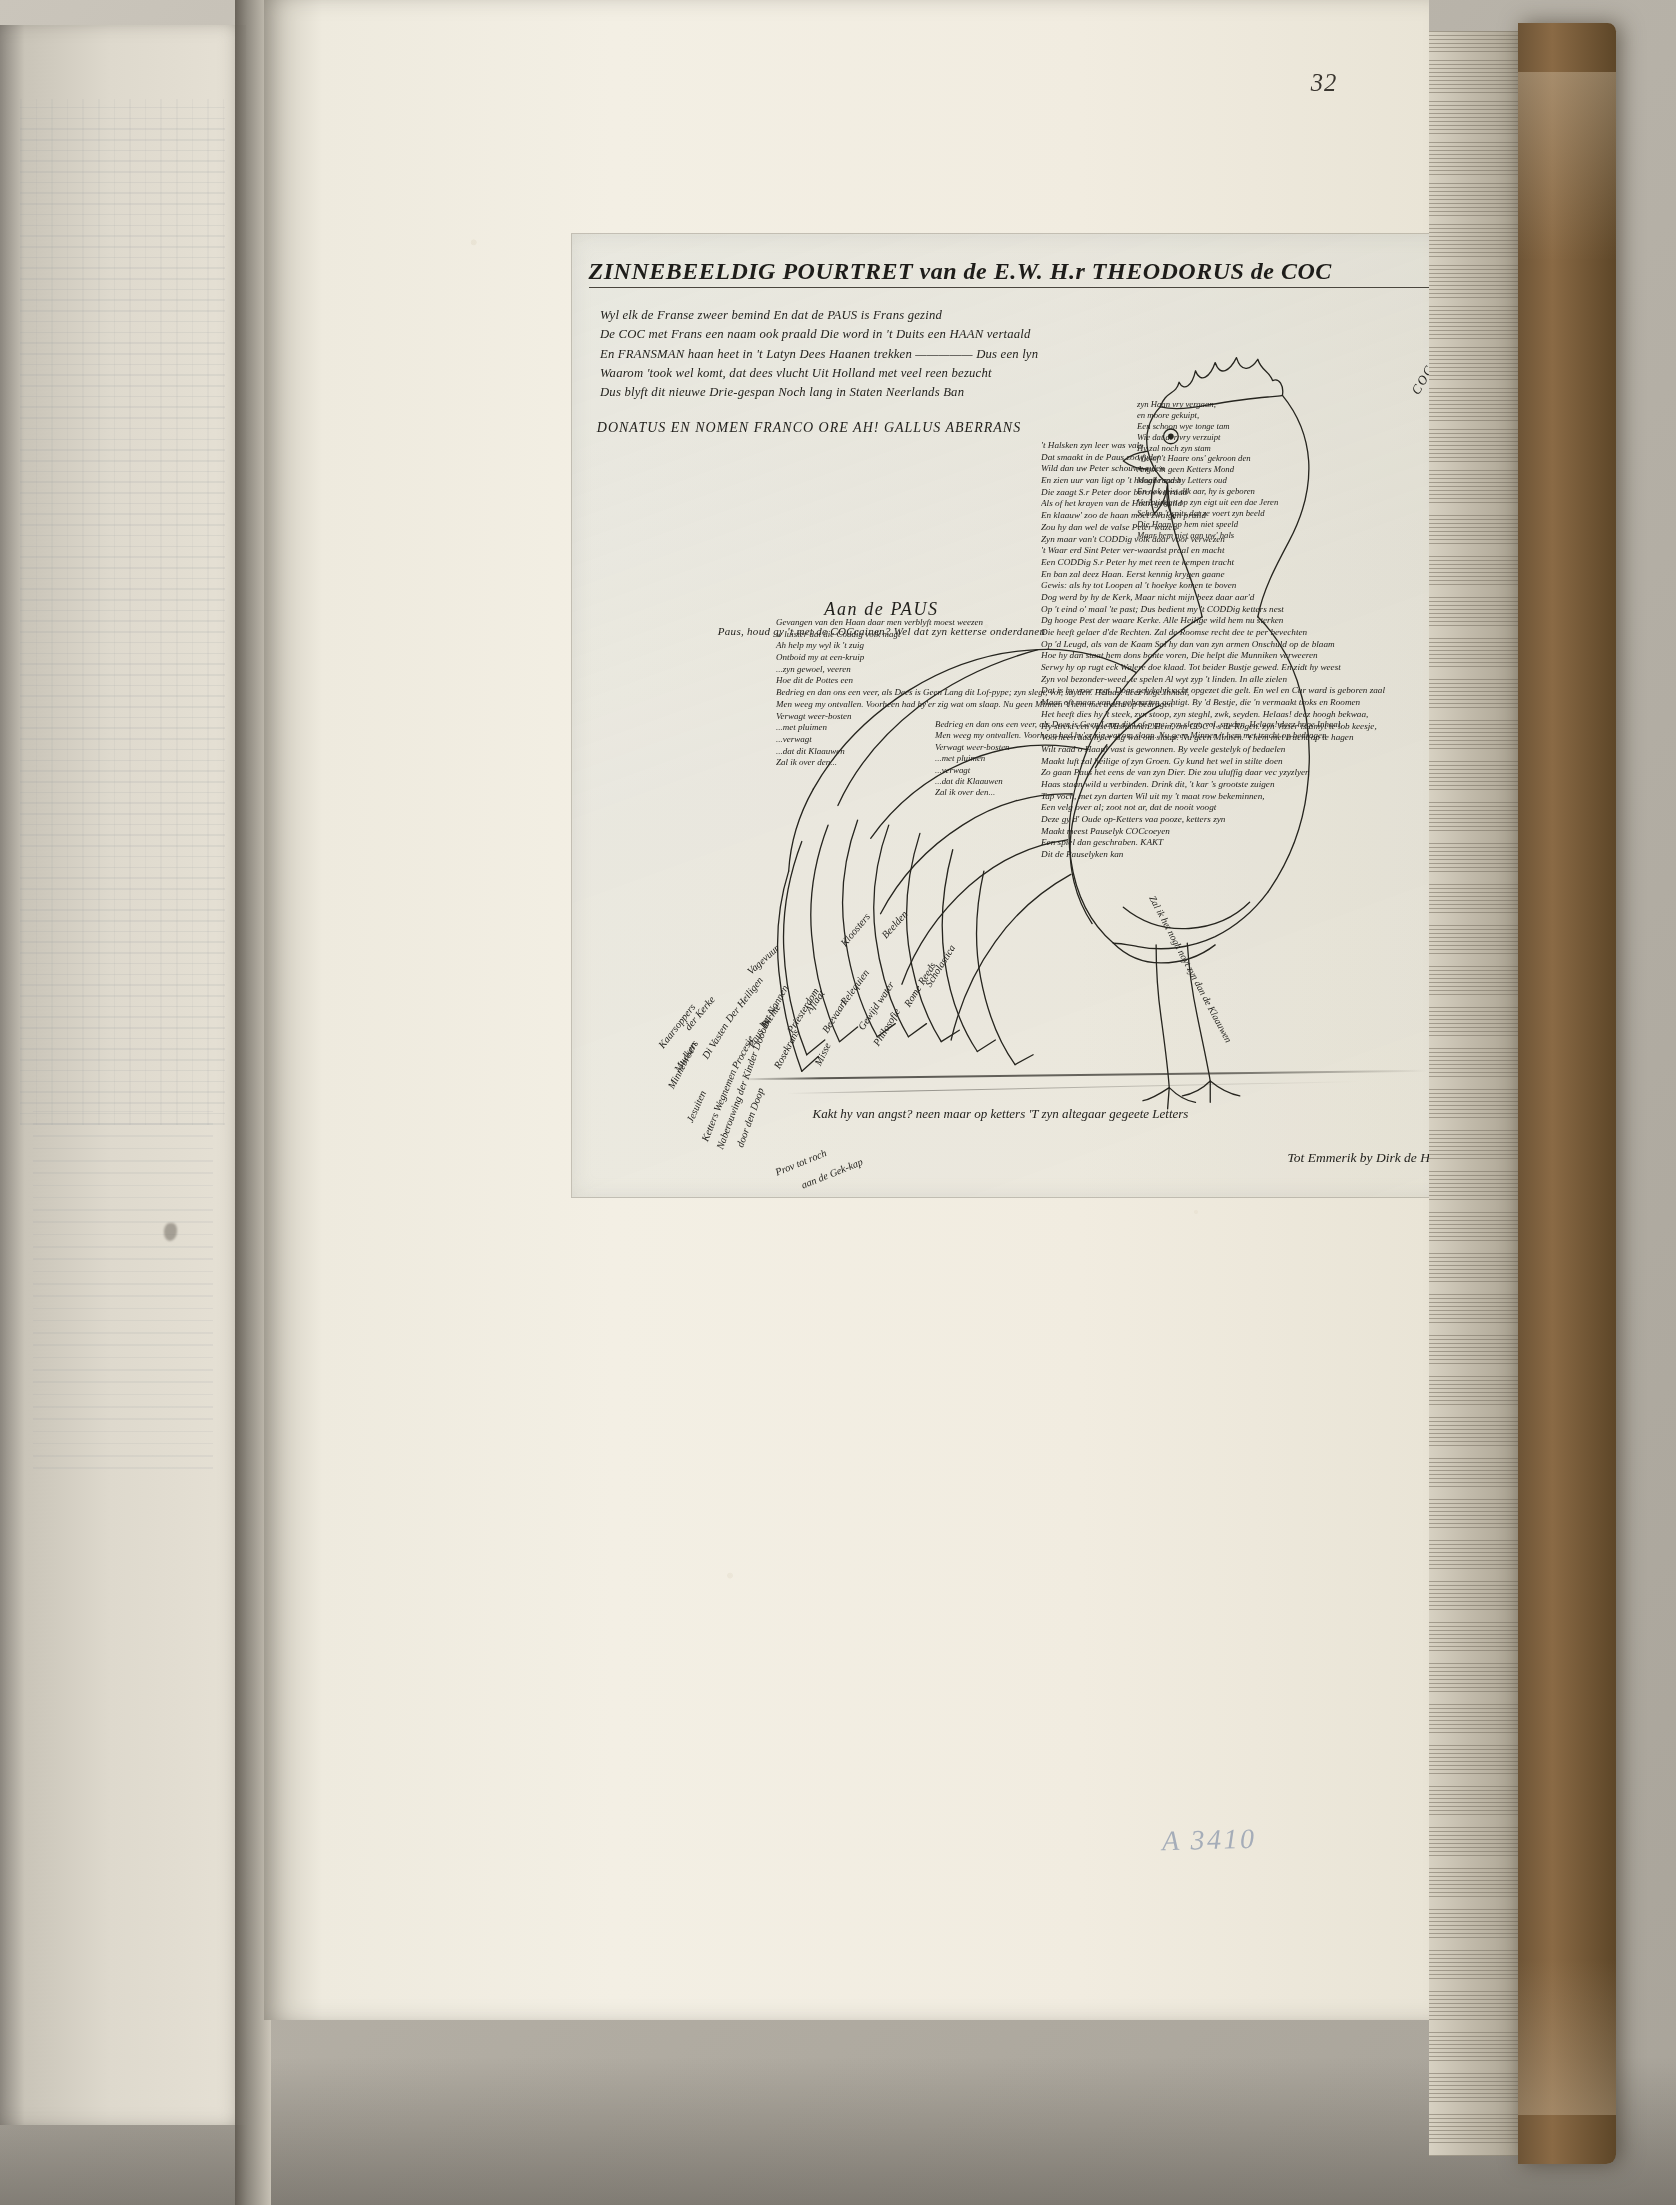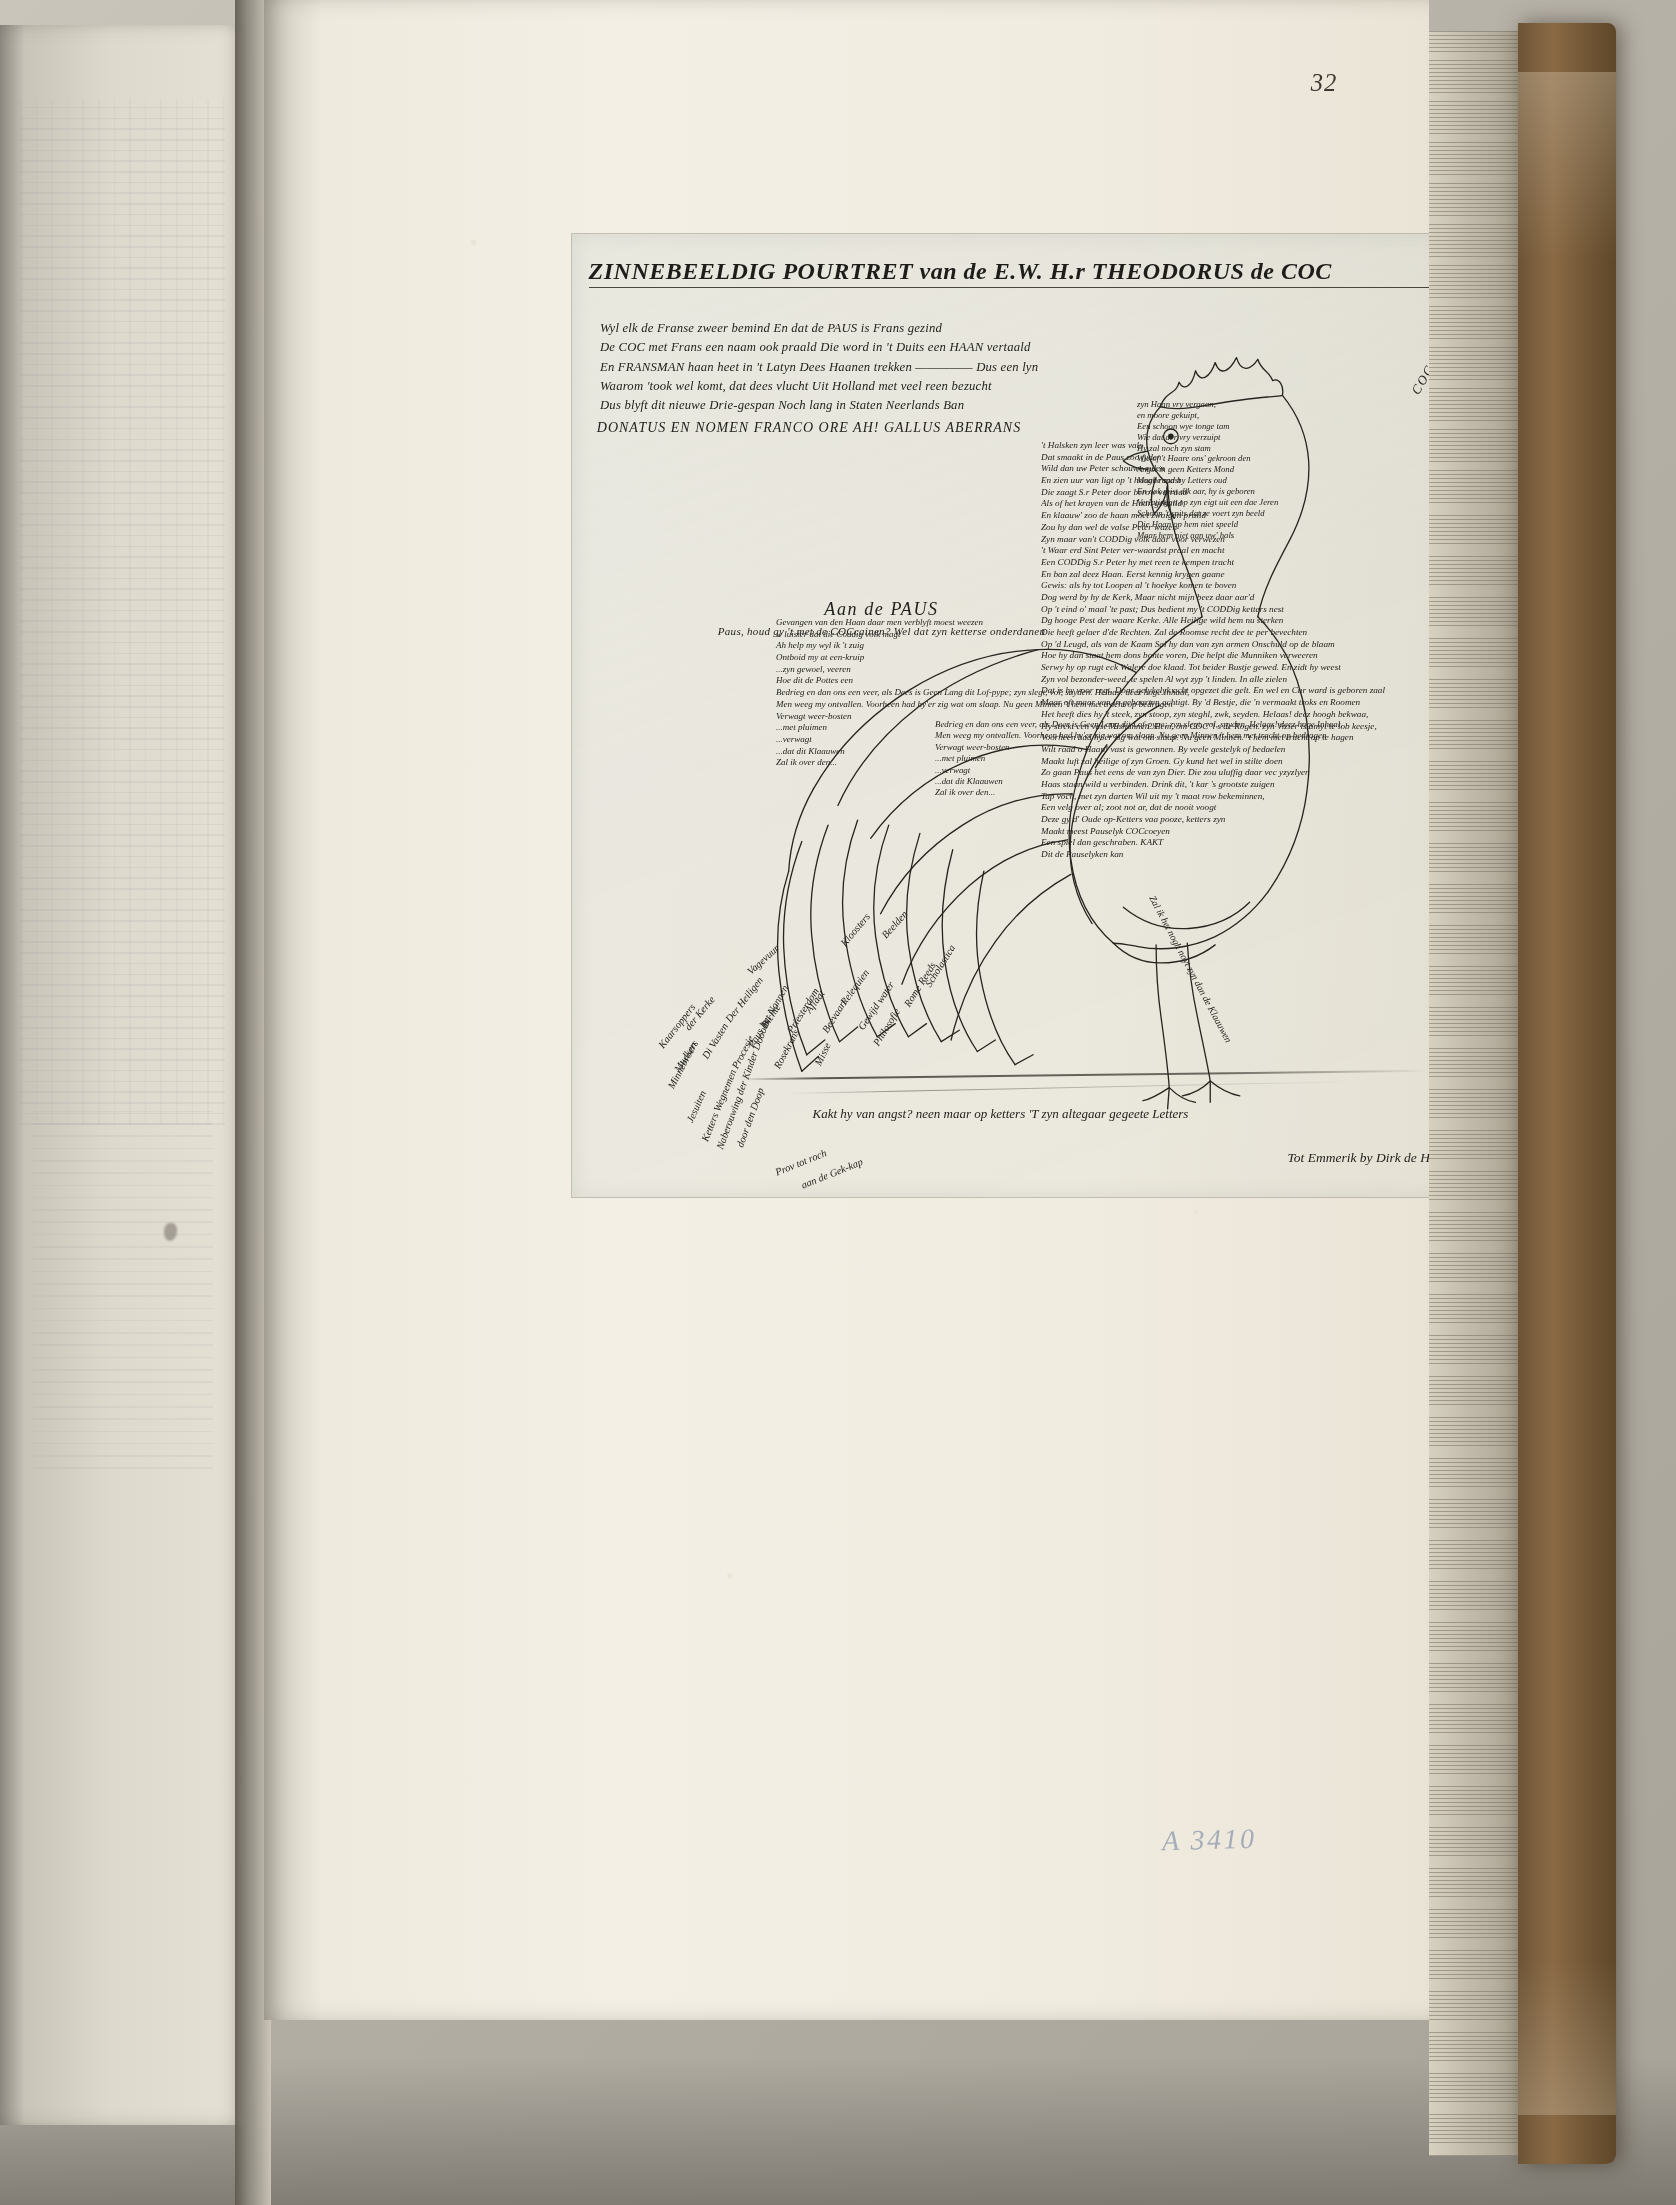--- a/index.html
+++ b/index.html
@@ -98,21 +98,21 @@
   .ink{color:#20201d;}
   #title{
     position:absolute;left:6.6px;top:11.5px;width:952px;
     font-family:"Liberation Serif",serif;font-style:italic;font-weight:bold;
     font-size:24px;letter-spacing:0.5px;color:#1e1d1a;white-space:nowrap;
   }
   #title .rule{display:block;height:0.8px;background:#4a463e;margin-top:2.5px;width:955px;}
   #plate-no{position:absolute;right:13px;top:43px;font-size:18px;font-style:italic;color:#26241f;}
 
   #verse{
-    position:absolute;left:18px;top:73px;width:574px;
+    position:absolute;left:18px;top:60px;width:574px;
     font-family:"Liberation Serif",serif;font-style:italic;font-size:12.7px;
     line-height:1.52;color:#23221e;letter-spacing:0.2px;
   }
   #latin{
     position:absolute;left:14.8px;top:174px;width:574px;
     font-family:"Liberation Serif",serif;font-style:italic;font-size:14px;
     letter-spacing:1px;color:#23221e;
   }
   #dutch-title{
     position:absolute;left:36px;top:246px;width:525px;text-align:center;

